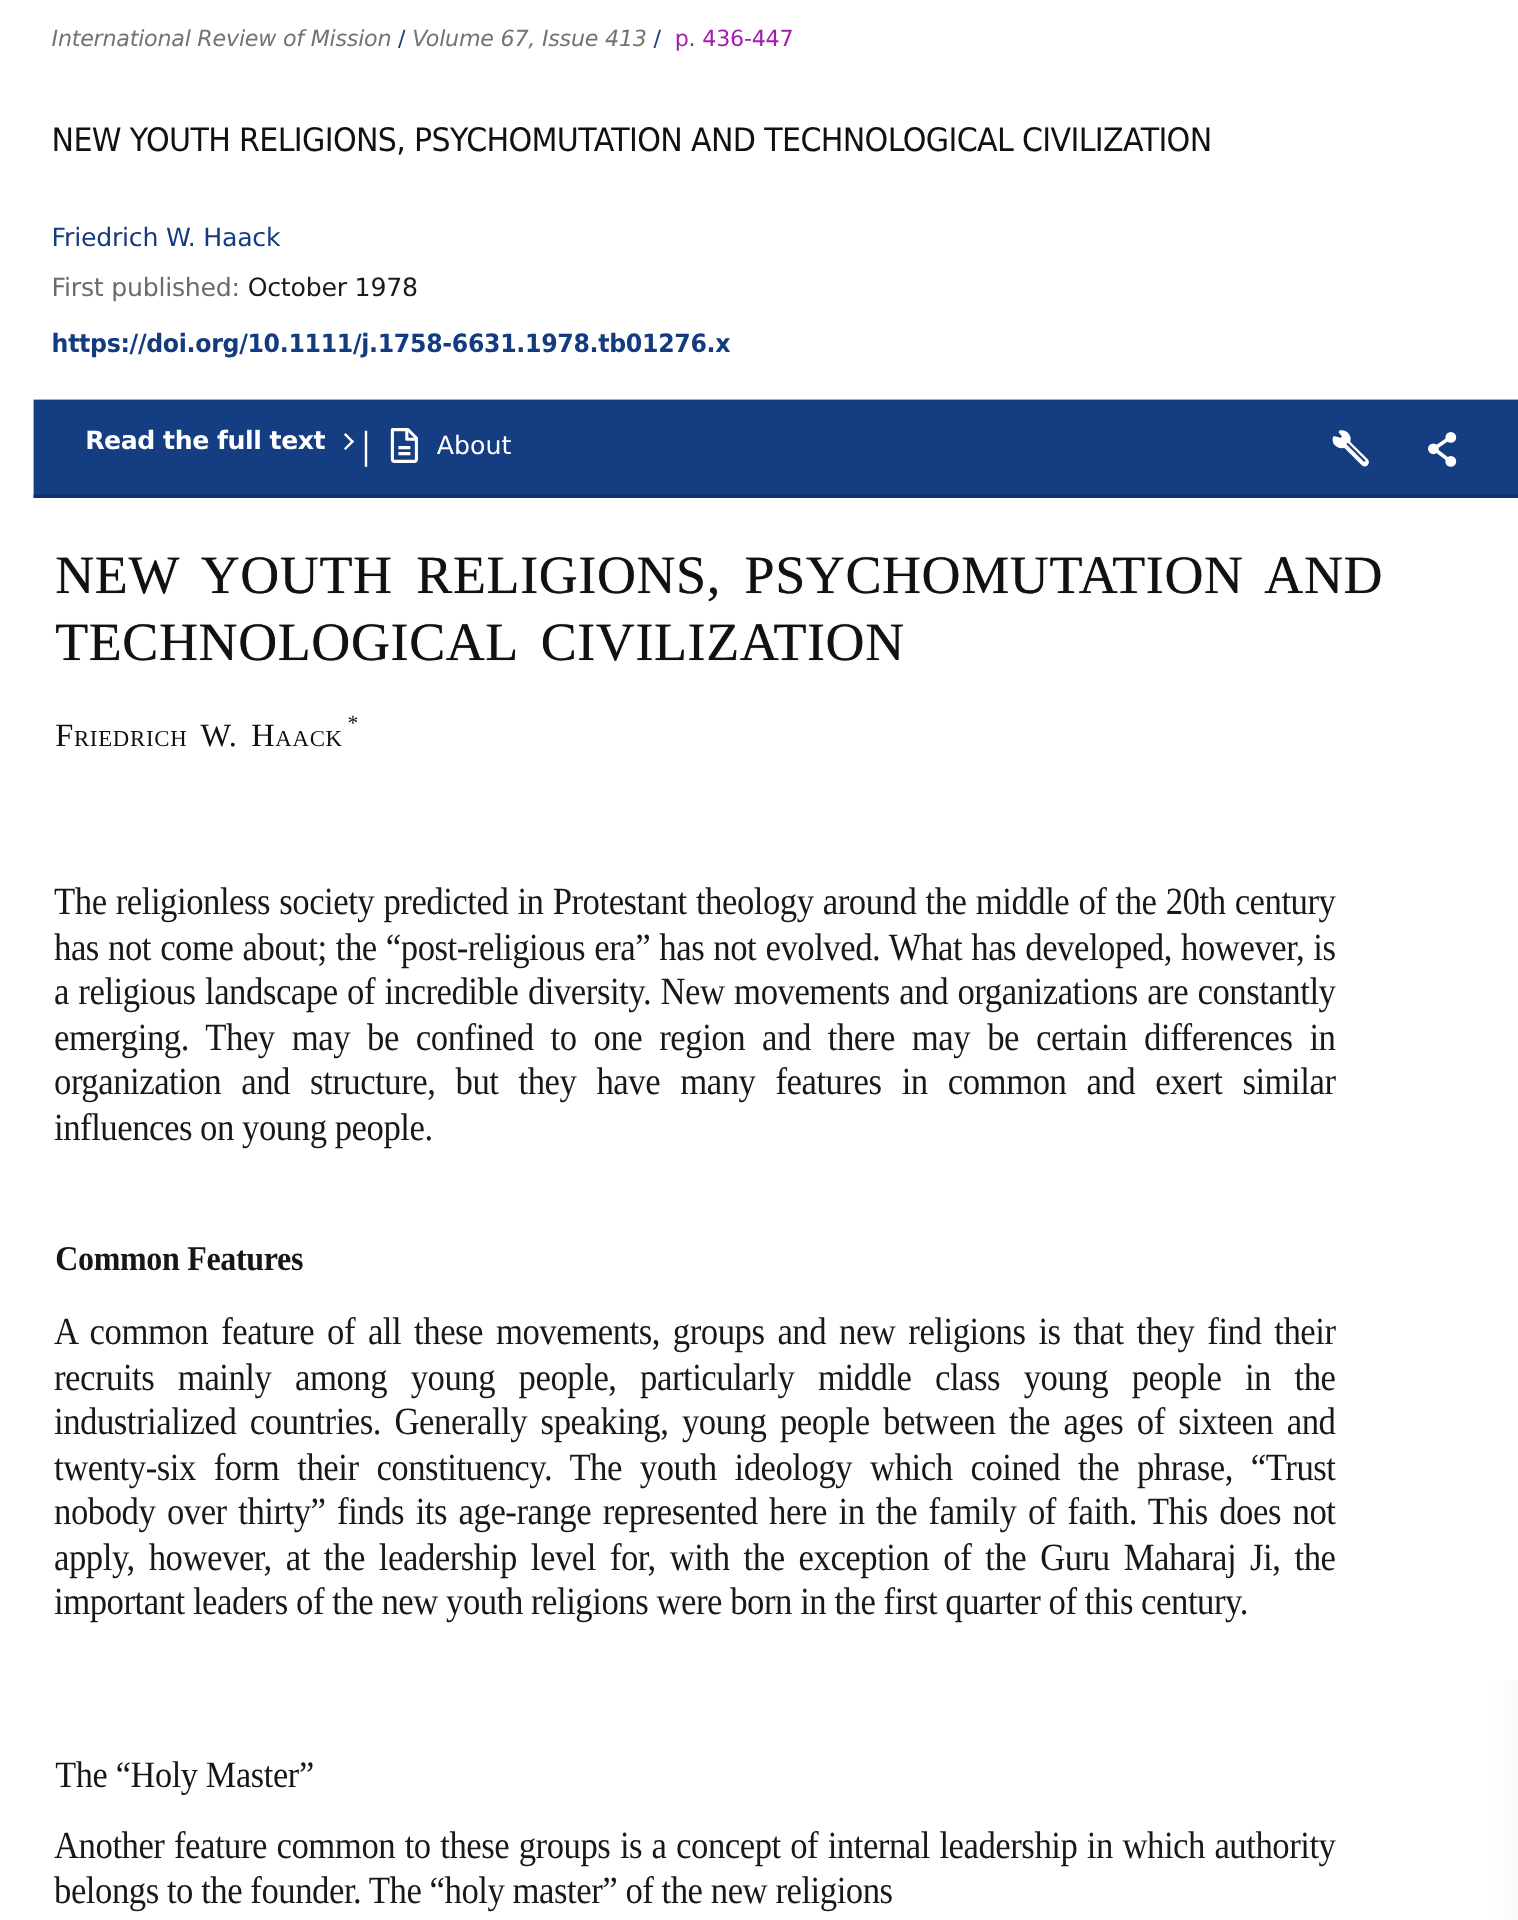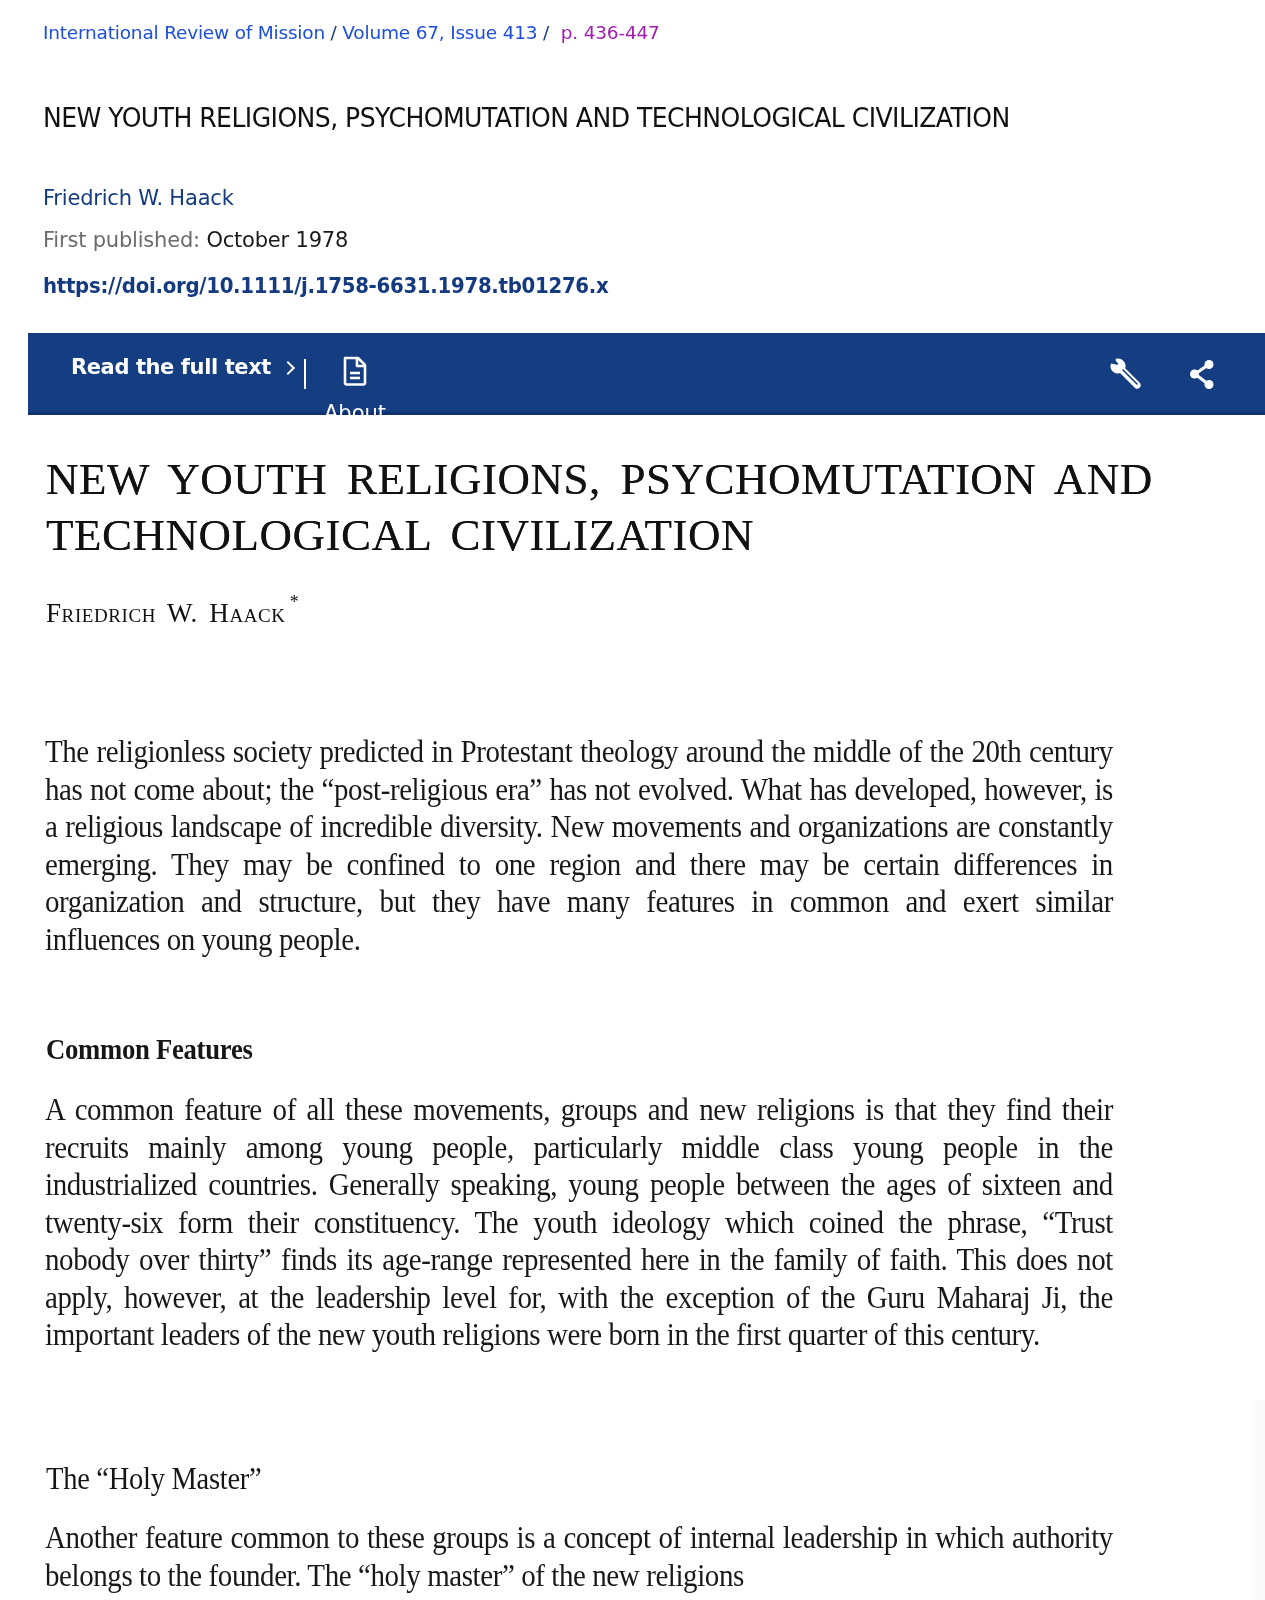--- a/index.html
+++ b/index.html
@@ -19,21 +19,21 @@
 
     
     .breadcrumb {
       position: absolute;
       left: 43px;
       top: 22px;
       font-size: 18.5px;
       letter-spacing: -0.2px;
       white-space: nowrap;
     }
-    .breadcrumb .crumb-link { color: #1d4ed8; }
+    .breadcrumb .crumb-link { color: #737373; font-style: italic; }
     .breadcrumb .sep { color: #143a80; }
     .breadcrumb .pages { color: #a21caf; margin-left: 6px; }
 
     .article-title {
       position: absolute;
       left: 43px;
       top: 102px;
       margin: 0;
       font-size: 27px;
       font-weight: normal;
@@ -124,21 +124,20 @@
     .toolbar .about {
       position: absolute;
       left: 296px;
       top: 22px;
       color: #ffffff;
       font-size: 21px;
       display: flex;
       align-items: center;
       gap: 14px;
       cursor: pointer;
-      flex-direction: column;
     }
     .toolbar .about svg { display: block; }
     .toolbar .tools-btn {
       position: absolute;
       left: 1080px;
       top: 24px;
       width: 36px;
       height: 36px;
       cursor: pointer;
     }

